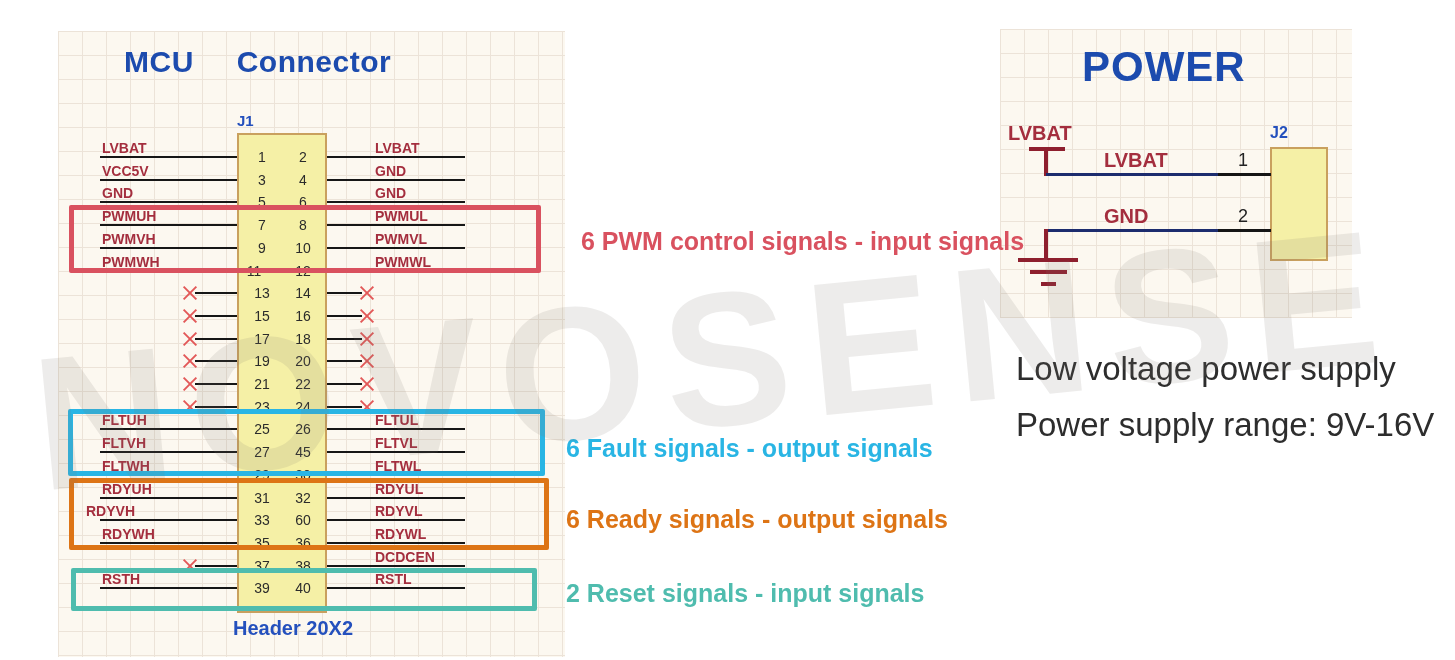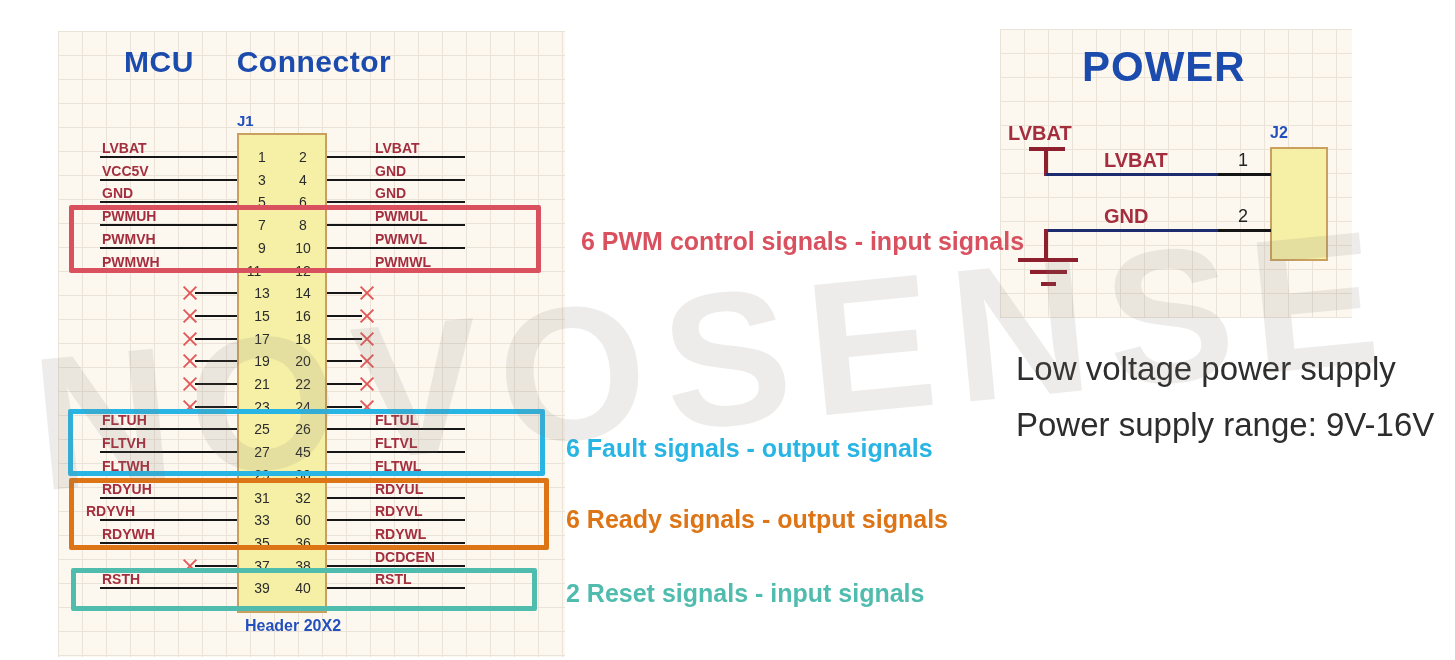--- a/index.html
+++ b/index.html
@@ -43,21 +43,21 @@
   .nc::after{transform:rotate(-45deg);}
   .group-box{
     position:absolute;border:5px solid #888;box-sizing:border-box;z-index:5;
     border-radius:2px;background:transparent;
   }
   .group-note{
     position:absolute;font-size:25px;font-weight:bold;white-space:nowrap;z-index:6;
   }
   .footprint{
     position:absolute;left:160px;top:586px;width:150px;text-align:center;
-    color:#2450bd;font-weight:bold;font-size:16px;z-index:2;
+    color:#2450bd;font-weight:bold;font-size:20px;z-index:2;
   }
   
   .pwr-bar{position:absolute;background:#8e1f2e;z-index:2;}
   .pwr-wire-nav{position:absolute;height:3px;background:#1c2c6e;z-index:2;}
   .pwr-wire-blk{position:absolute;height:3px;background:#151515;z-index:2;}
   .pwr-label{position:absolute;color:#a42e3e;font-weight:bold;font-size:20px;white-space:nowrap;z-index:2;}
   .pwr-pin{position:absolute;width:30px;text-align:center;color:#222;font-size:18px;z-index:2;}
   #j2-body{
     position:absolute;left:270px;top:118px;width:58px;height:114px;
     background:#f5f0a6;border:2px solid #c9a05e;box-sizing:border-box;z-index:1;

